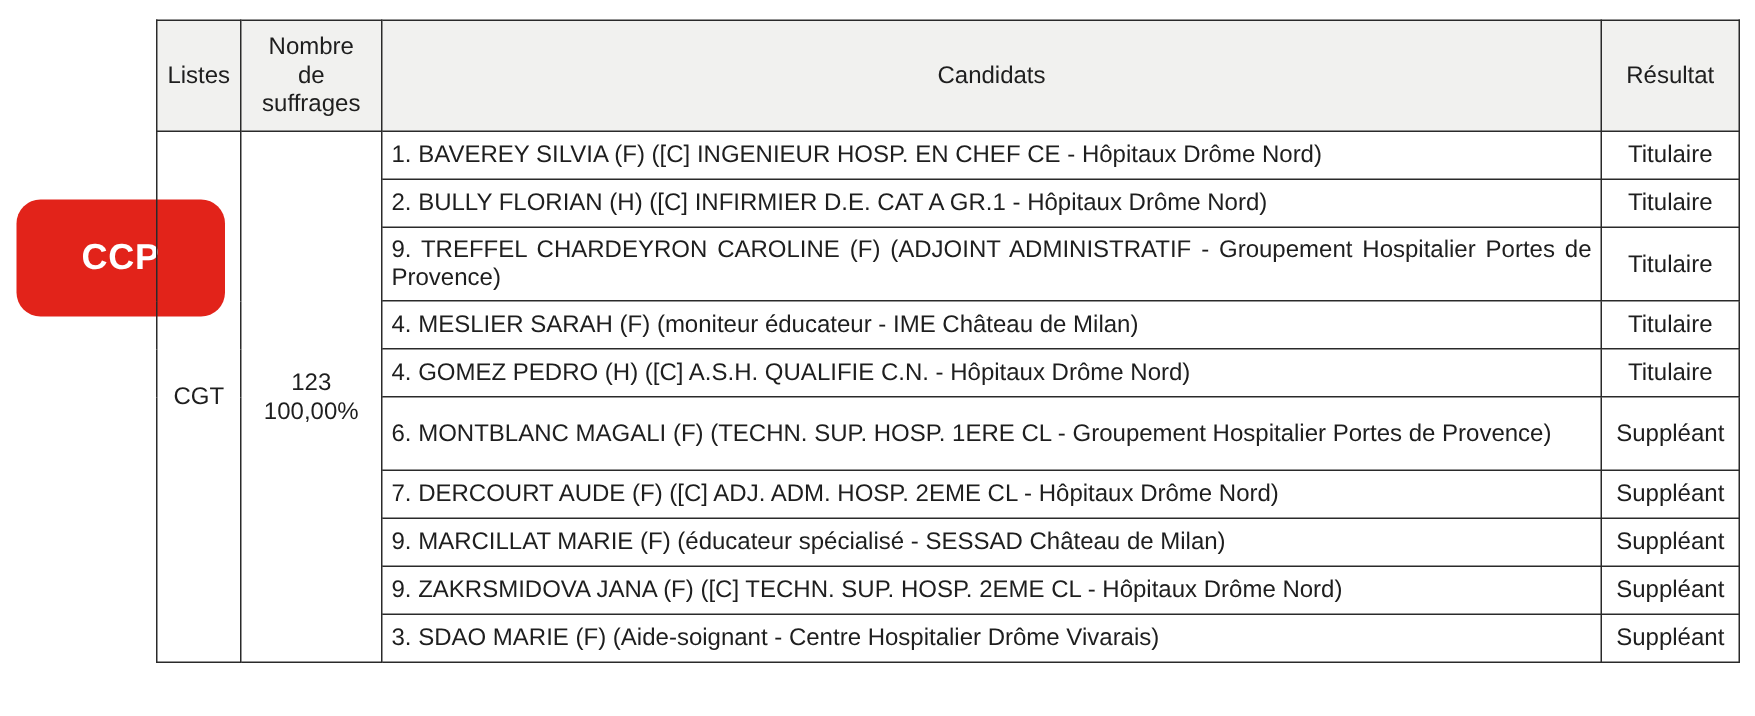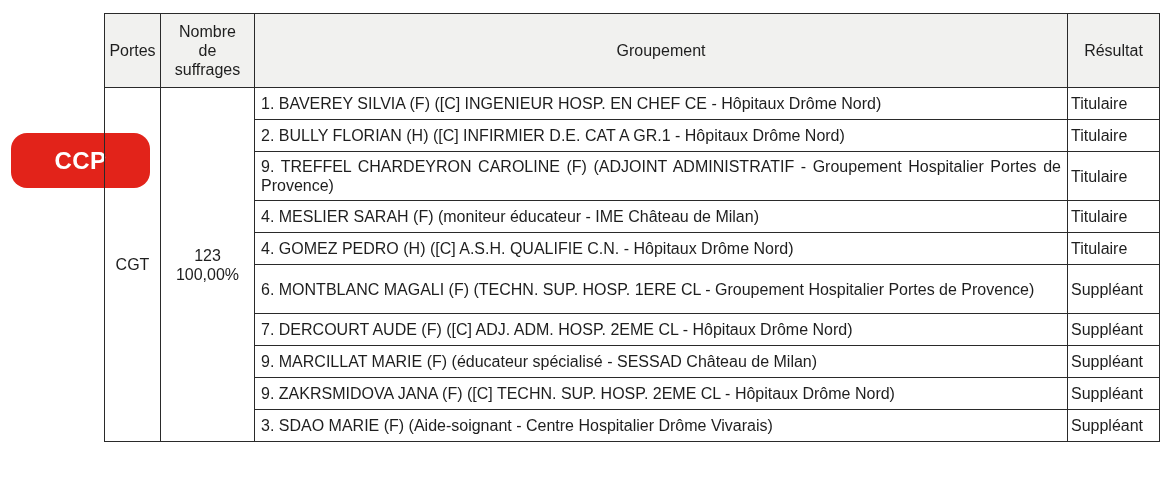--- a/index.html
+++ b/index.html
@@ -24,26 +24,26 @@
       background: #f1f1ef;
       font-weight: normal;
       height: 73px;
       padding: 0 3px;
     }
     .results-table td.col-list, .results-table td.col-votes {
       text-align: center; vertical-align: middle;
       padding: 0 2px;
     }
     .results-table td.col-cand { text-align: justify; text-align-last: left; }
-    .results-table td.col-result { text-align: left; padding: 0 3px; }
+    .results-table td.col-result { text-align: center; padding: 0 3px; }
     .results-table tr.single td.col-cand, .results-table tr.single td.col-result { height: 31px; }
     .results-table tr.double td.col-cand, .results-table tr.double td.col-result { height: 48px; }
     .ccp-badge {
       position: absolute; left: 11px; top: 133px;
-      width: 139px; height: 55px;
+      width: 139px; height: 78px;
       background: #e2231a;
       border-radius: 16px;
       color: #ffffff;
       font-family: "Liberation Sans", sans-serif;
       font-weight: bold;
       font-size: 24px;
       display: flex; align-items: center; justify-content: center;
       letter-spacing: 0.5px;
     }
   </style>
@@ -56,27 +56,27 @@
 
 <table class="results-table">
   <colgroup>
     <col style="width:56px">
     <col style="width:94px">
     <col style="width:813px">
     <col style="width:92px">
   </colgroup>
   <thead>
     <tr>
-      <th>Portes</th>
+      <th>Listes</th>
       <th>
         <div>Nombre</div>
         <div>de</div>
         <div>suffrages</div>
       </th>
-      <th>Groupement</th>
+      <th>Candidats</th>
       <th>Résultat</th>
     </tr>
   </thead>
   <tbody>
     <tr class="single">
       <td class="col-list" rowspan="10">CGT</td>
       <td class="col-votes" rowspan="10">
         <div>123</div>
         <div>100,00%</div>
       </td>

